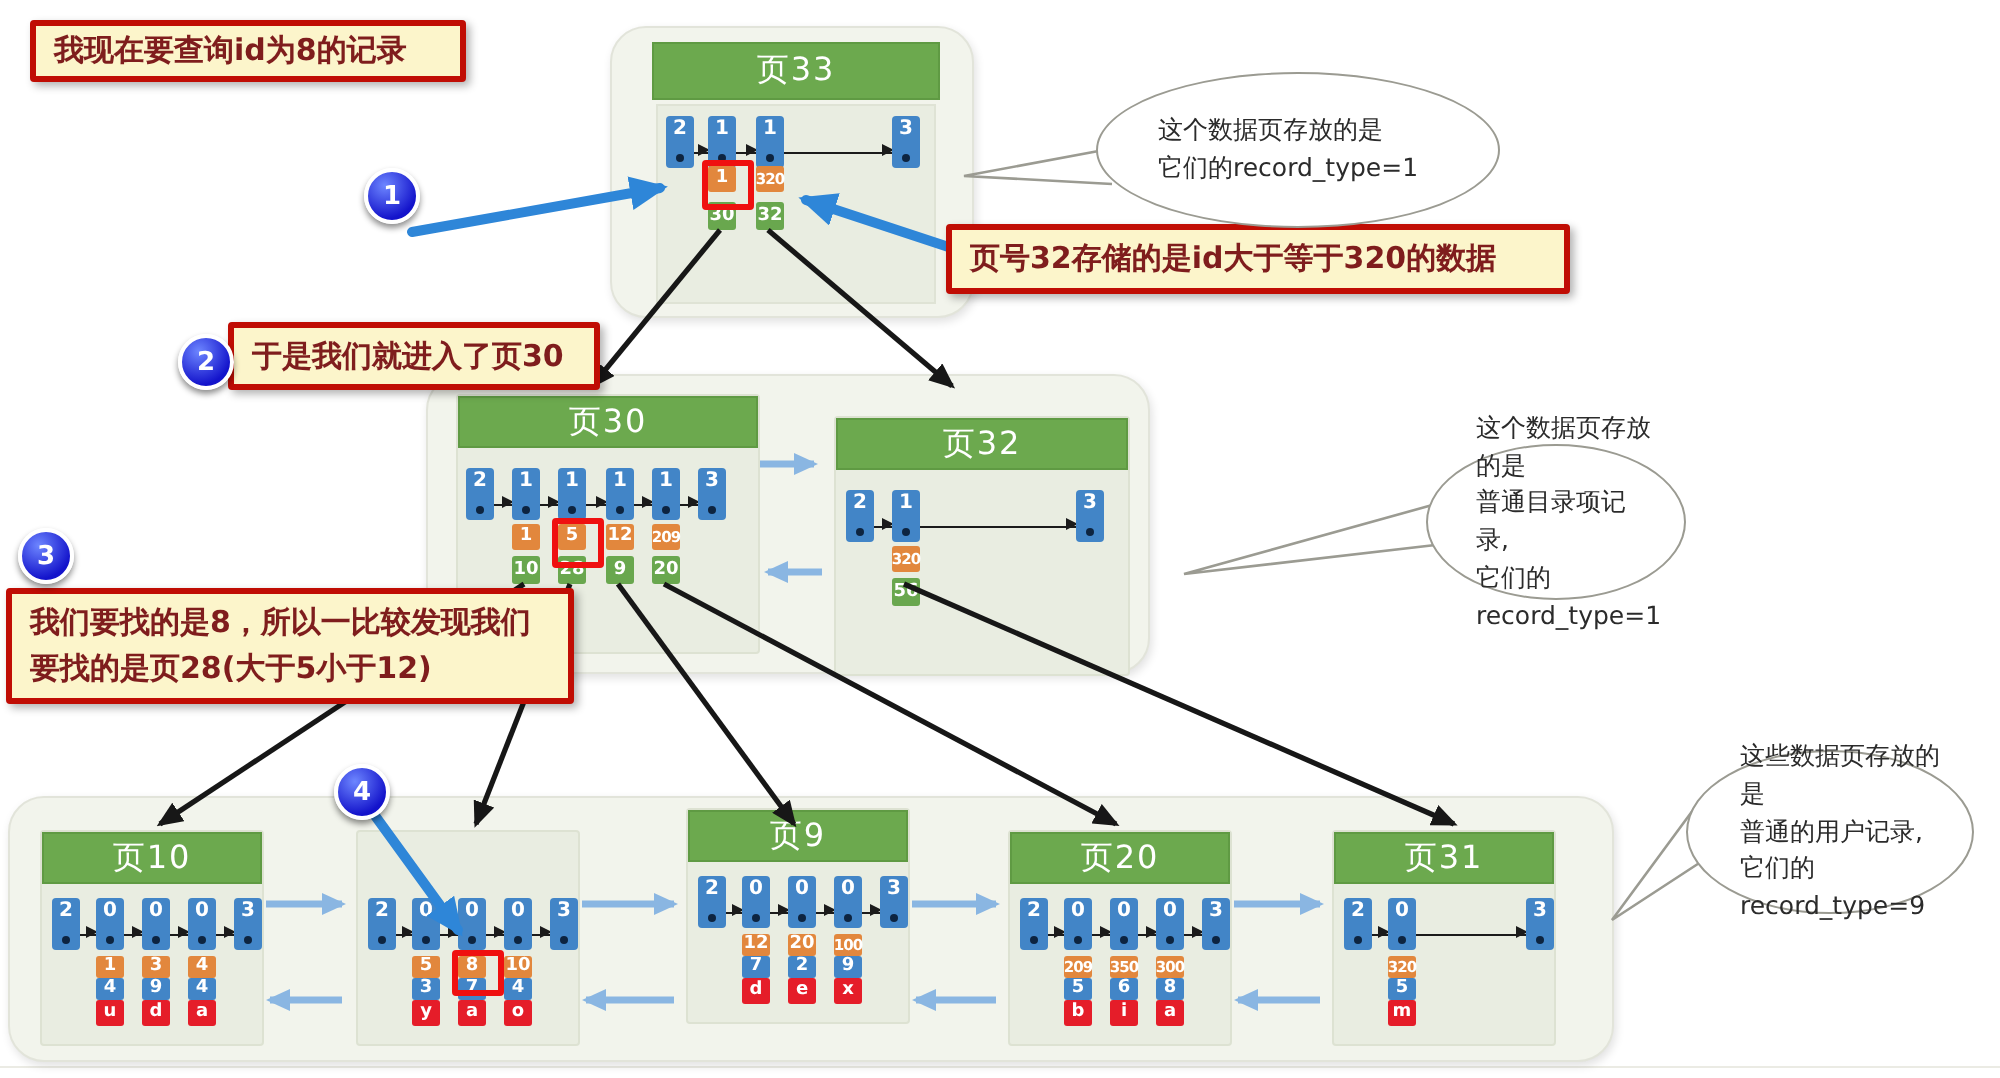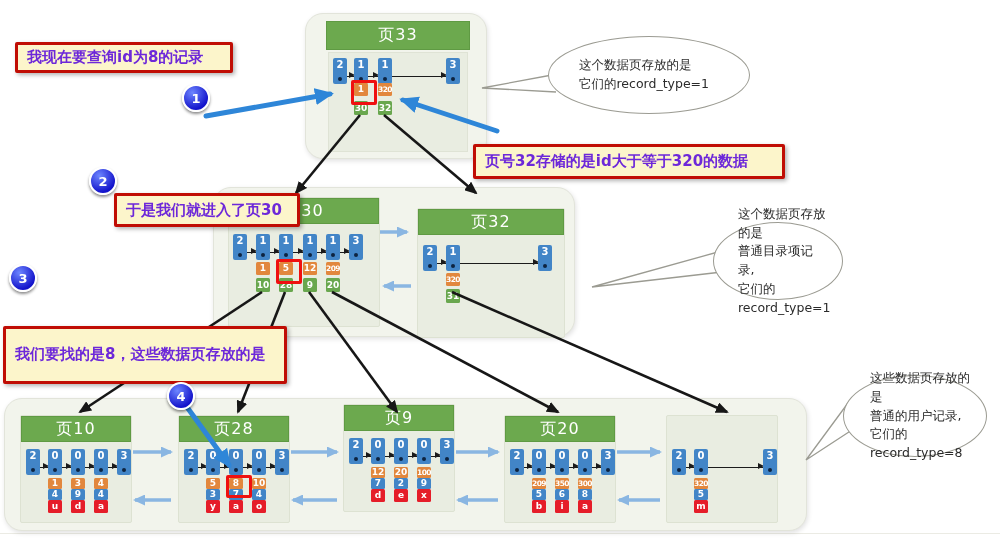--- a/index.html
+++ b/index.html
@@ -27,22 +27,22 @@
   .k{background:#e2873d;} .p{background:#69a74e;} .c2{background:#4285c7;} .c3{background:#e51d29;}
   .hl{position:absolute;border:3px solid #ef1010;border-radius:2px;background:transparent;}
 
   
   .dlink{position:absolute;height:0;border-top:1.7px solid #1b1b1b;}
   .dlink::after{content:'';position:absolute;right:-1px;top:-4.7px;width:0;height:0;
                 border-left:6px solid #1b1b1b;border-top:3.8px solid transparent;border-bottom:3.8px solid transparent;}
 
   
   .ybox{position:absolute;background:#fcf5cb;border:3px solid #c00d04;border-radius:2px;
-        box-shadow:2px 2px 4px rgba(0,0,0,.3);font-weight:bold;font-size:15px;color:#6d28d9;
-        display:flex;align-items:center;padding:0 9px;white-space:nowrap;box-sizing:border-box;z-index:6;margin-top:32px;}
+        box-shadow:2px 2px 4px rgba(0,0,0,.3);font-weight:bold;font-size:15px;color:#7f1d1d;
+        display:flex;align-items:center;padding:0 9px;white-space:nowrap;box-sizing:border-box;z-index:6;}
   .ybox.multi{flex-direction:column;align-items:flex-start;justify-content:center;line-height:1.55;}
 
   
   .badge{position:absolute;width:24px;height:24px;border-radius:50%;
          background:radial-gradient(circle at 35% 28%,#6d86ff,#1313cb 72%);
          color:#fff;font-weight:bold;font-size:13px;display:flex;align-items:center;justify-content:center;
          border:2px solid #fff;box-shadow:0 2px 3px rgba(0,0,0,.45);z-index:7;box-sizing:content-box;}
 
   
   .bubble{position:absolute;background:#fff;border:1.4px solid #9b9b92;border-radius:50%;
@@ -136,21 +136,21 @@
       <div class="dlink" style="left: 41.5px; top: 54px; width: 78.5px; height: 0px;"></div>
       <div class="bcell" style="left: 5px; top: 36px; width: 14px; height: 26px;">
         <span class="n">2</span>
         <span class="d"></span>
       </div>
       <div class="bcell" style="left: 28px; top: 36px; width: 14px; height: 26px;">
         <span class="n">1</span>
         <span class="d"></span>
       </div>
       <div class="scell k long" style="left: 28px; top: 64px; width: 14px; height: 13px;">320</div>
-      <div class="scell p" style="left: 28px; top: 80px; width: 14px; height: 14px;">31</div>
+      <div class="scell p" style="left: 28px; top: 80px; width: 14px; height: 14px;">56</div>
       <div class="bcell" style="left: 120px; top: 36px; width: 14px; height: 26px;">
         <span class="n">3</span>
         <span class="d"></span>
       </div>
     </div>
   <div class="panel pp" style="left:20px;top:415px;width:110px;height:106px;">
       <div class="page-header">页10</div>
       <div class="dlink" style="left: 18.5px; top: 51px; width: 8.5px; height: 0px;"></div>
       <div class="dlink" style="left: 40.5px; top: 51px; width: 9.5px; height: 0px;"></div>
       <div class="dlink" style="left: 63.5px; top: 51px; width: 9.5px; height: 0px;"></div>
@@ -179,21 +179,20 @@
       </div>
       <div class="scell k" style="left: 73px; top: 62px; width: 14px; height: 11px;">4</div>
       <div class="scell c2" style="left: 73px; top: 73px; width: 14px; height: 11px;">4</div>
       <div class="scell c3" style="left: 73px; top: 84px; width: 14px; height: 13px;">a</div>
       <div class="bcell" style="left: 96px; top: 33px; width: 14px; height: 26px;">
         <span class="n">3</span>
         <span class="d"></span>
       </div>
     </div>
   <div class="panel pp" style="left:178px;top:415px;width:110px;height:106px;">
-      <div class="page-header">页28</div>
       <div class="dlink" style="left: 18.5px; top: 51px; width: 8.5px; height: 0px;"></div>
       <div class="dlink" style="left: 40.5px; top: 51px; width: 9.5px; height: 0px;"></div>
       <div class="dlink" style="left: 63.5px; top: 51px; width: 9.5px; height: 0px;"></div>
       <div class="dlink" style="left: 86.5px; top: 51px; width: 9.5px; height: 0px;"></div>
       <div class="bcell" style="left: 5px; top: 33px; width: 14px; height: 26px;">
         <span class="n">2</span>
         <span class="d"></span>
       </div>
       <div class="bcell" style="left: 27px; top: 33px; width: 14px; height: 26px;">
         <span class="n">0</span>
@@ -288,20 +287,21 @@
       </div>
       <div class="scell k long" style="left: 73px; top: 62px; width: 14px; height: 11px;">300</div>
       <div class="scell c2" style="left: 73px; top: 73px; width: 14px; height: 11px;">8</div>
       <div class="scell c3" style="left: 73px; top: 84px; width: 14px; height: 13px;">a</div>
       <div class="bcell" style="left: 96px; top: 33px; width: 14px; height: 26px;">
         <span class="n">3</span>
         <span class="d"></span>
       </div>
     </div>
   <div class="panel pp" style="left:666px;top:415px;width:110px;height:106px;">
+      <div class="page-header">页31</div>
       <div class="dlink" style="left: 18.5px; top: 51px; width: 8.5px; height: 0px;"></div>
       <div class="dlink" style="left: 40.5px; top: 51px; width: 55.5px; height: 0px;"></div>
       <div class="bcell" style="left: 5px; top: 33px; width: 14px; height: 26px;">
         <span class="n">2</span>
         <span class="d"></span>
       </div>
       <div class="bcell" style="left: 27px; top: 33px; width: 14px; height: 26px;">
         <span class="n">0</span>
         <span class="d"></span>
       </div>
@@ -366,21 +366,22 @@
   <div class="ybox" style="left:15px;top:10px;width:218px;height:31px;">
     <span>我现在要查询id为8的记录</span>
   </div>
   <div class="ybox" style="left:114px;top:161px;width:186px;height:34px;">
     <span>于是我们就进入了页30</span>
   </div>
   <div class="ybox" style="left:473px;top:112px;width:312px;height:35px;">
     <span>页号32存储的是id大于等于320的数据</span>
   </div>
   <div class="ybox multi" style="left:3px;top:294px;width:284px;height:58px;">
-    <span>我们要找的是8，这些数据页存放的是</span>
+    <span>我们要找的是8，所以一比较发现我们</span>
+    <span>要找的是页28(大于5小于12)</span>
   </div>
 
   <div class="badge" style="left:182px;top:84px;">
       <span>1</span>
     </div>
   <div class="badge" style="left:89px;top:167px;">
       <span>2</span>
     </div>
   <div class="badge" style="left:9px;top:264px;">
       <span>3</span>
@@ -394,17 +395,17 @@
     <span>它们的record_type=1</span>
   </div>
   <div class="bubble" style="left:713px;top:222px;width:130px;height:78px;padding-left:24px;">
     <span>这个数据页存放的是</span>
     <span>普通目录项记录,</span>
     <span>它们的record_type=1</span>
   </div>
   <div class="bubble" style="left:843px;top:375px;width:144px;height:82px;padding-left:26px;">
     <span>这些数据页存放的是</span>
     <span>普通的用户记录,</span>
-    <span>它们的record_type=8</span>
+    <span>它们的record_type=9</span>
   </div>
 
   <div class="baseline"></div>
 </div>
 
 </body></html>

